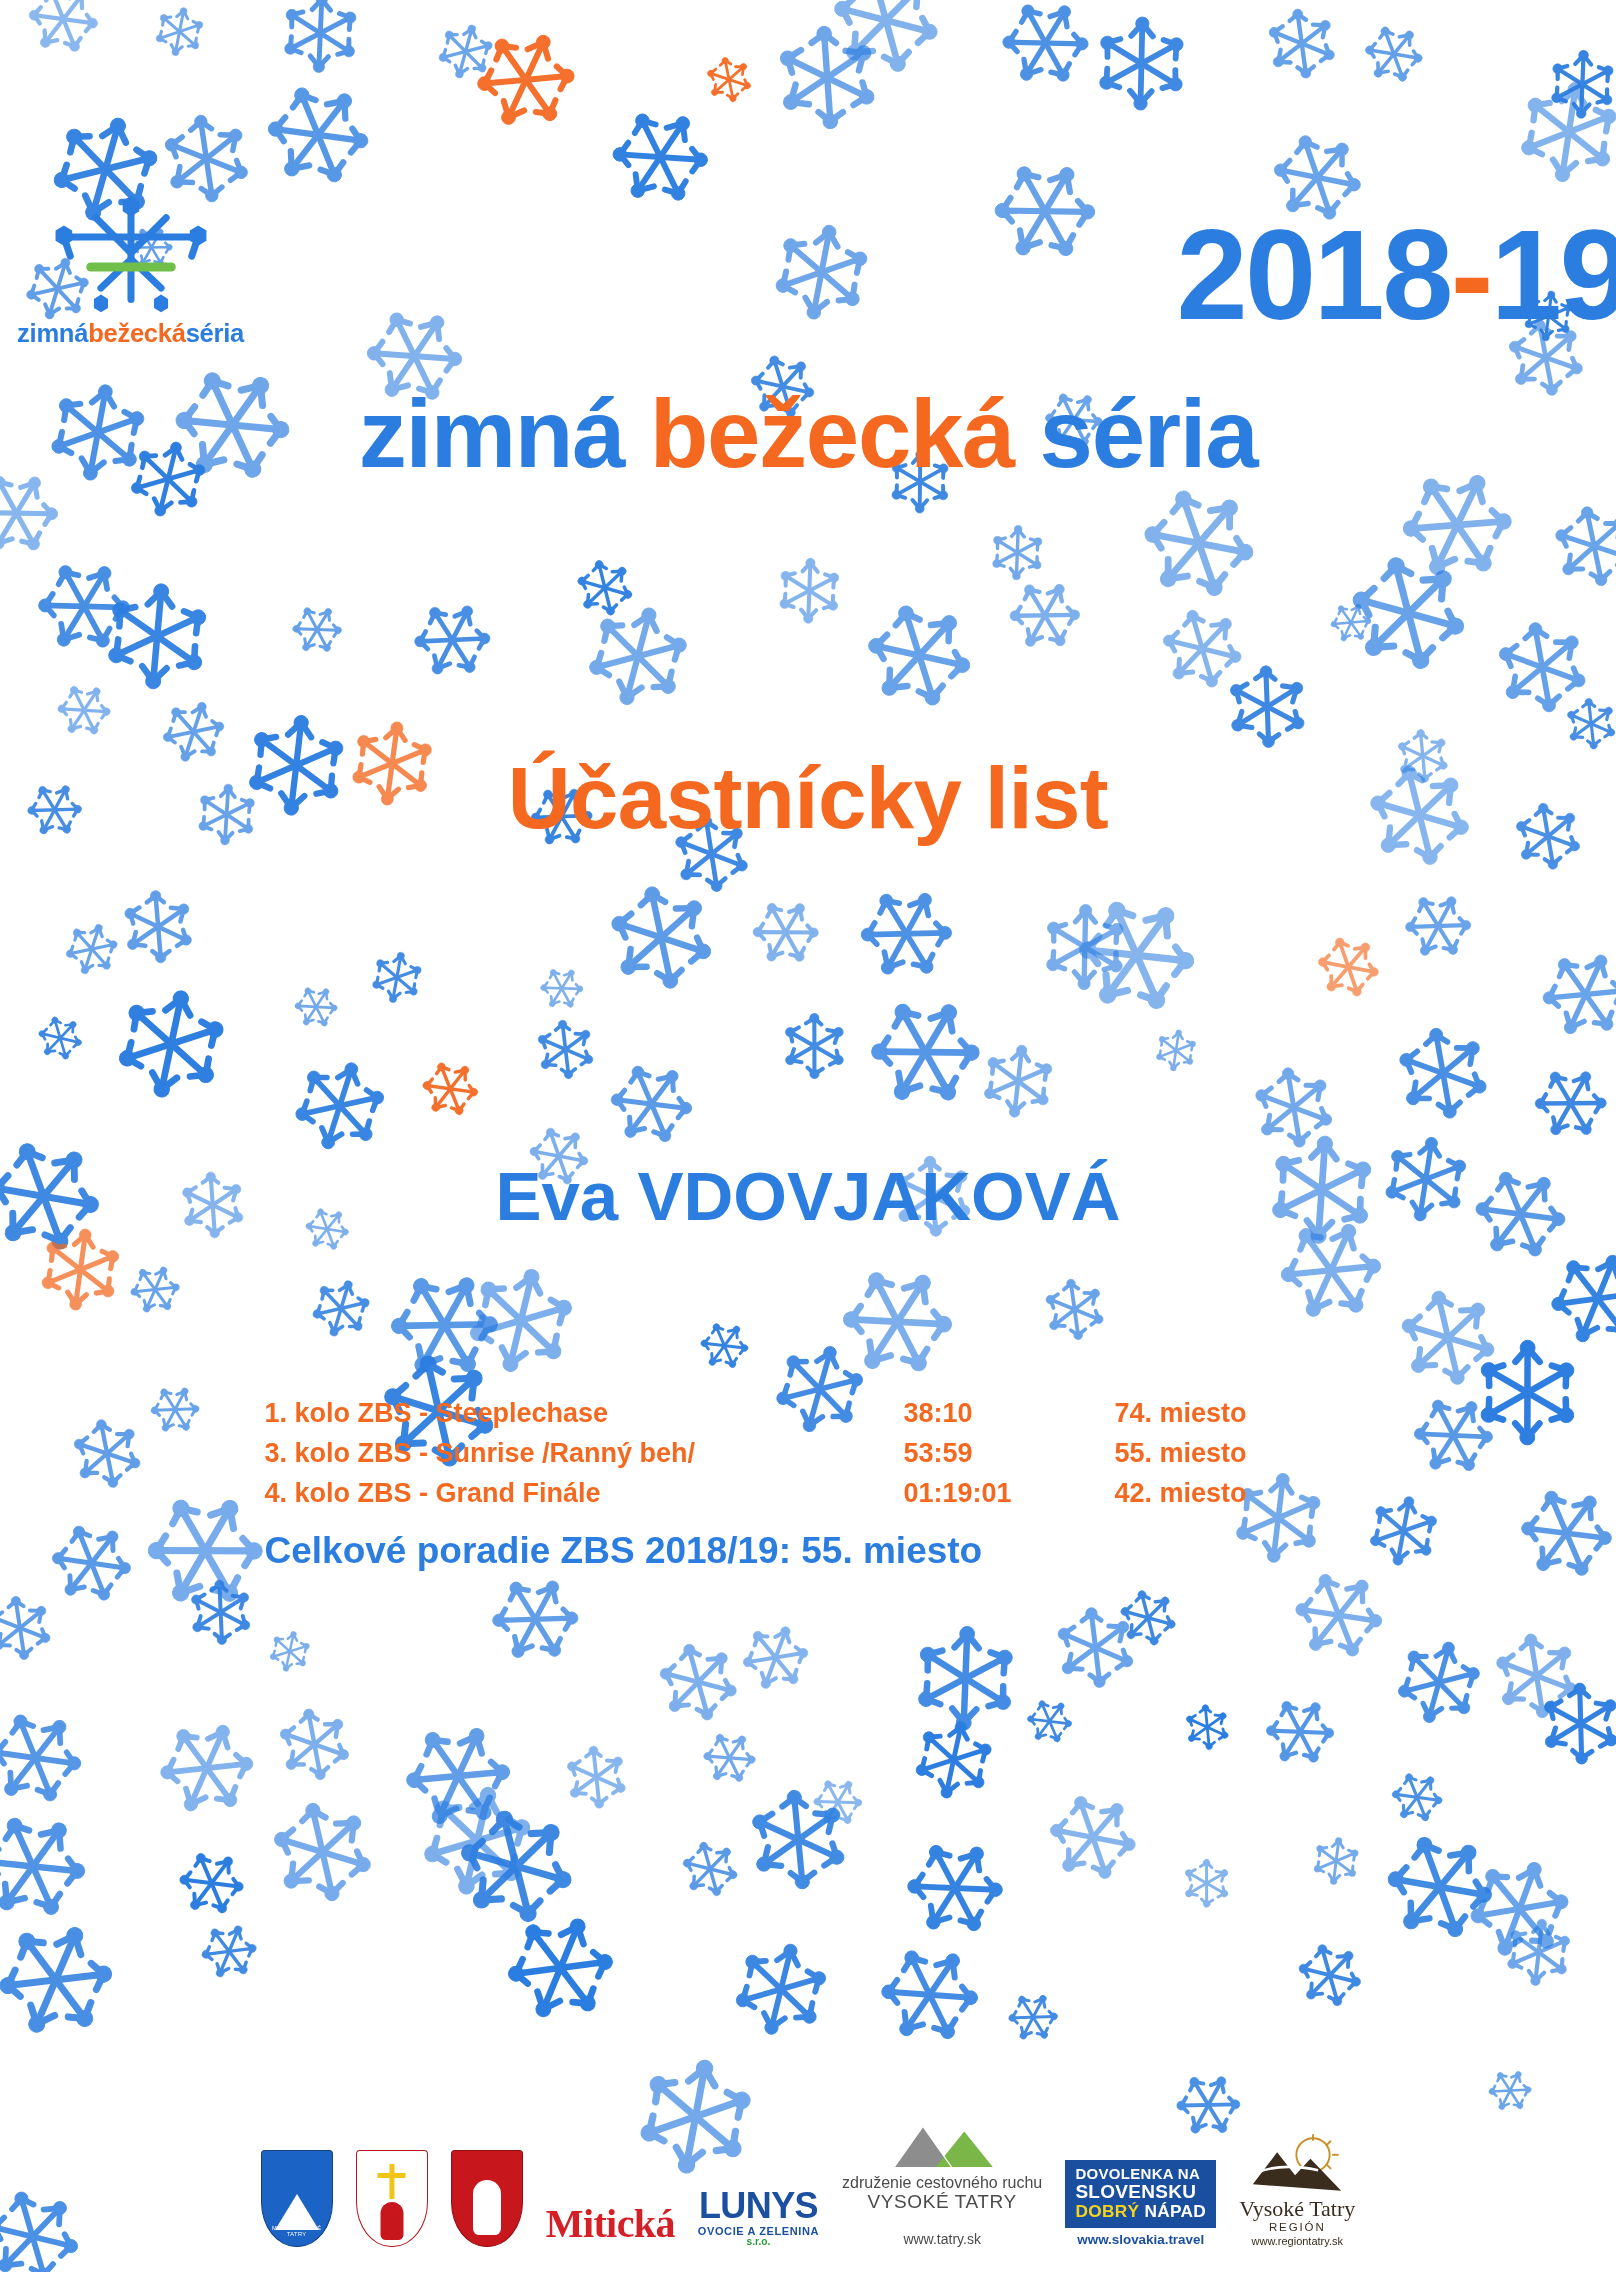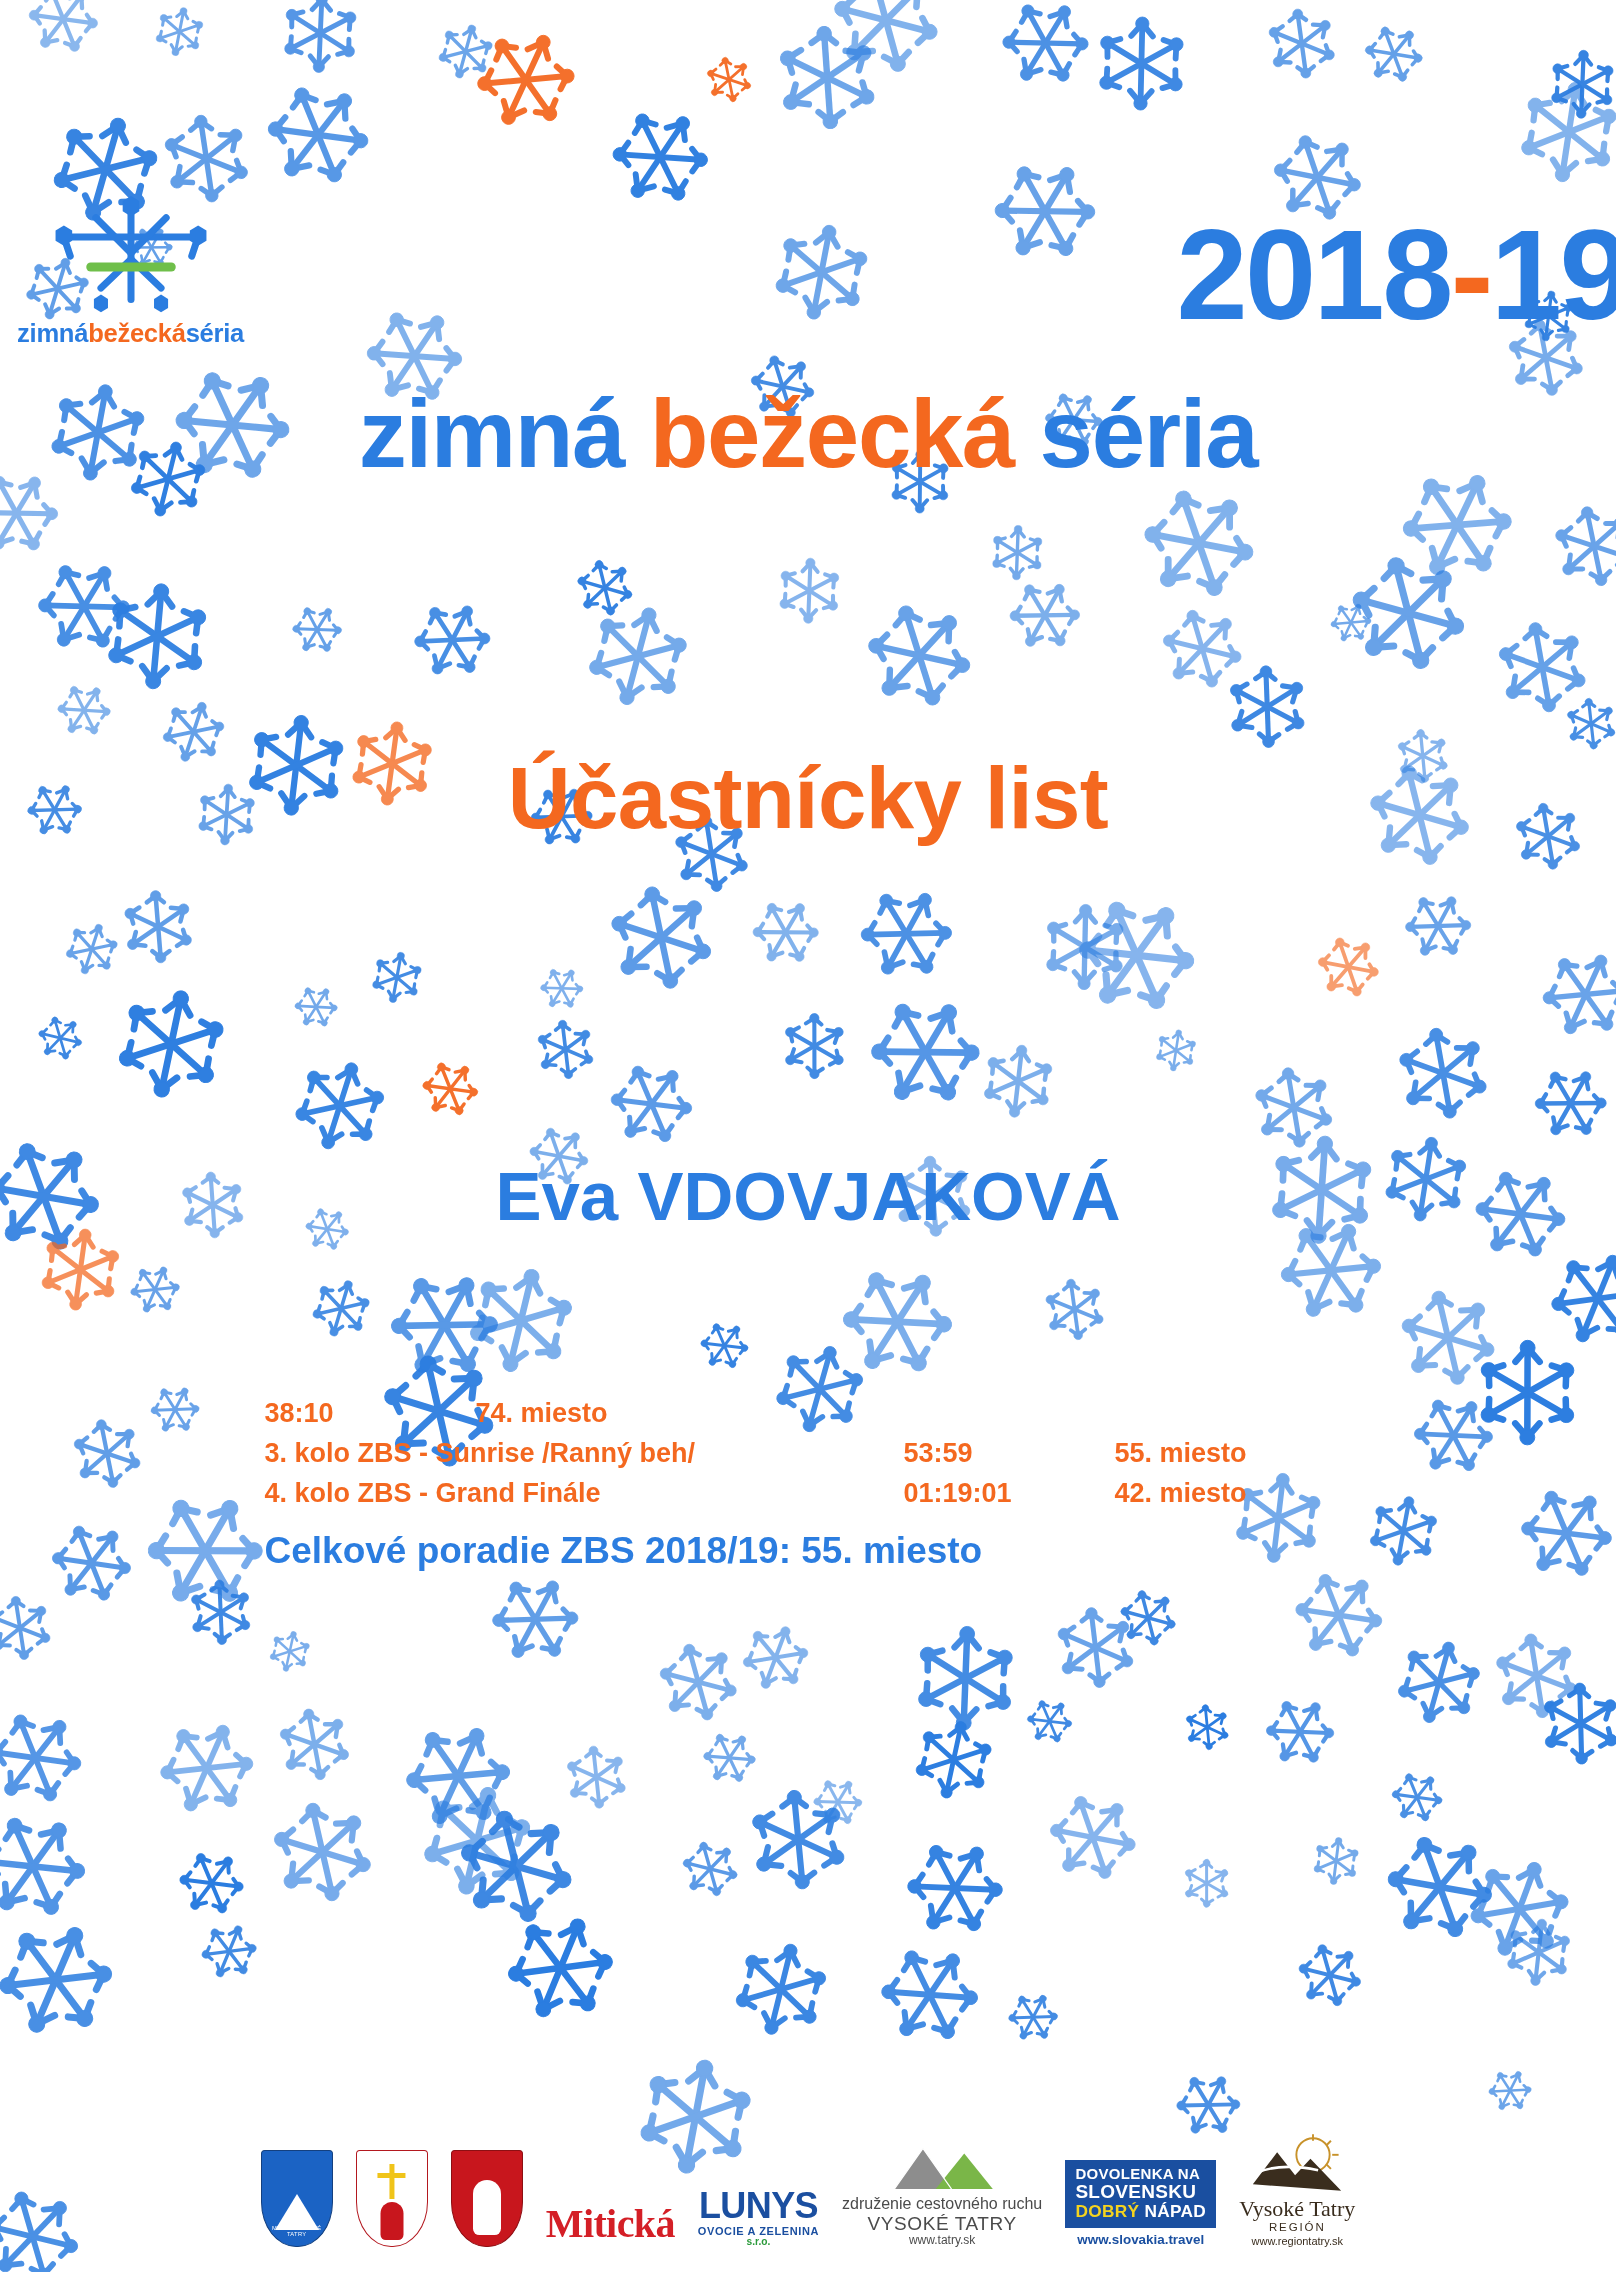--- a/index.html
+++ b/index.html
@@ -250,21 +250,21 @@
     font-weight: bold;
     color: #2a9a3a;
   }
 
   .tatry-assoc { text-align: center; line-height: 1.12; }
   .tatry-assoc .mountains {
     width: 134px; height: 47px; margin: 0 auto 3.8px;
   }
   .tatry-assoc .ta-small { font-size: 16px; color: #4b4b4b; }
   .tatry-assoc .ta-main { font-size: 19px; color: #4b4b4b; letter-spacing: 0.6px; }
-  .tatry-assoc .ta-url { font-size: 12px; color: #4b4b4b; margin-top: 0; }
+  .tatry-assoc .ta-url { font-size: 14px; color: #4b4b4b; margin-top: 19px; }
 
   .slovakia { text-align: center; }
   .slovakia .box {
     background: #1a4fa0;
     padding: 6.4px 10.2px 7.7px;
     line-height: 1.05;
     text-align: left;
   }
   .slovakia .s1 { color: #ffffff; font-size: 15px; font-weight: bold; letter-spacing: 0.3px; }
   .slovakia .s2 { color: #ffffff; font-size: 19px; font-weight: bold; letter-spacing: 0.3px; }
@@ -518,20 +518,21 @@
     <span class="t-blue">séria</span>
   </div>
 
   <div class="subtitle">Účastnícky list</div>
 
   <div class="athlete-name">Eva VDOVJAKOVÁ</div>
 
   <div class="results">
     <div class="results-inner">
       <div class="result-row">
+        <span class="r-event">1. kolo ZBS - Steeplechase</span>
         <span class="r-time">38:10</span>
         <span class="r-place">74. miesto</span>
       </div>
       <div class="result-row">
         <span class="r-event">3. kolo ZBS - Sunrise /Ranný beh/</span>
         <span class="r-time">53:59</span>
         <span class="r-place">55. miesto</span>
       </div>
       <div class="result-row">
         <span class="r-event">4. kolo ZBS - Grand Finále</span>

